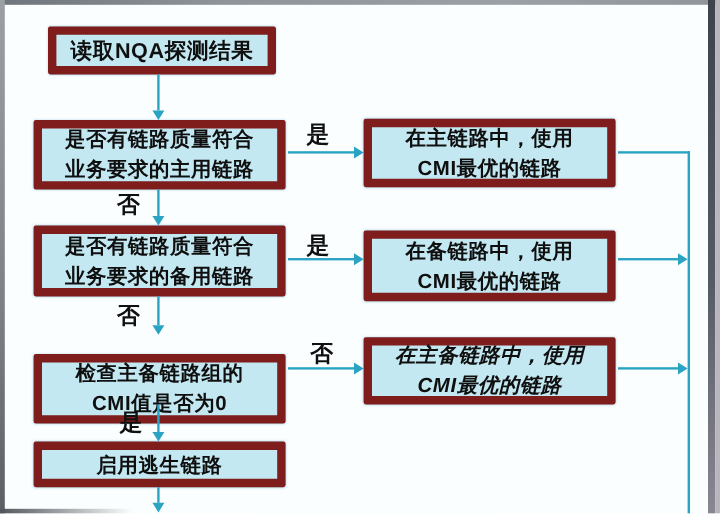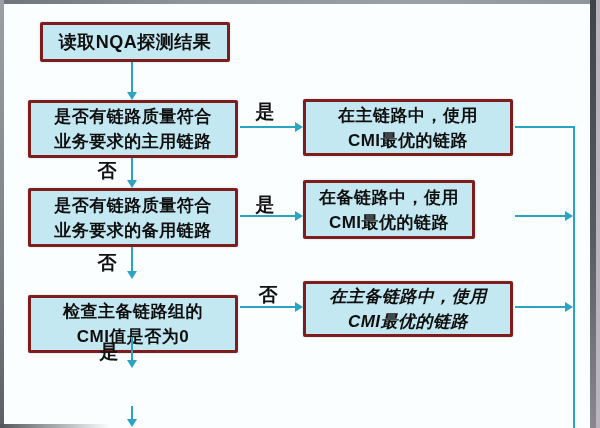--- a/index.html
+++ b/index.html
@@ -13,33 +13,33 @@
   .b-left{position:absolute;left:0;top:0;width:4px;height:428px;
     background:linear-gradient(to bottom,#9aa0a4,#7c8186 60%,#5c6065);}
   .b-right-dark{position:absolute;left:590px;top:0;width:6px;height:428px;
     background:linear-gradient(to bottom,#3e434b,#565b63 55%,#8a8791);}
   .b-right-light{position:absolute;left:596px;top:0;width:4px;height:428px;background:#b9b4be;}
   .b-bottom-chip{position:absolute;left:0;top:424px;width:110px;height:4px;
     background:linear-gradient(to right,#53575c,rgba(83,87,92,0));}
   
   .node{
     position:absolute;box-sizing:border-box;
-    background:#c3e8f1;border:3px solid #7f1d1d;border-radius:2px;
+    background:#c3e8f1;border:7px solid #7f1d1d;border-radius:2px;
     display:flex;align-items:center;justify-content:center;text-align:center;
     font-weight:bold;font-size:17px;line-height:25px;color:#0f0f0f;
     white-space:pre-line;letter-spacing:0.5px;
     box-shadow:0 0 2px rgba(70,160,190,.45);
   }
   .n1{left:40px;top:22px;width:190px;height:40px;font-size:18px;}
   .n2{left:28px;top:100px;width:210px;height:58px;}
   .n3{left:28px;top:188px;width:210px;height:59px;}
   .n4{left:28px;top:279px;width:210px;height:58px;margin-top:16px;}
   .n5{left:28px;top:368px;width:210px;height:38px;}
   .nA{left:303px;top:99px;width:210px;height:57px;}
-  .nB{left:303px;top:180px;width:172px;height:59px;}
+  .nB{left:303px;top:192px;width:210px;height:59px;}
   .nC{left:303px;top:281px;width:210px;height:56px;font-style:italic;}
   
   .vline,.hline{position:absolute;background:#2aa4c2;}
   .vline{width:2px;}
   .hline{height:2px;}
   
   .head-down{position:absolute;width:0;height:0;
     border-left:5px solid transparent;border-right:5px solid transparent;
     border-top:8px solid #2aa4c2;}
   .head-right{position:absolute;width:0;height:0;
@@ -60,20 +60,21 @@
   <div class="b-right-light"></div>
   <div class="b-bottom-chip"></div>
 
   <div class="node n1">读取NQA探测结果</div>
   <div class="node n2">是否有链路质量符合
 业务要求的主用链路</div>
   <div class="node n3">是否有链路质量符合
 业务要求的备用链路</div>
   <div class="node n4">检查主备链路组的
 CMI值是否为0</div>
+  <div class="node n5">启用逃生链路</div>
 
   <div class="node nA">在主链路中，使用
 CMI最优的链路</div>
   <div class="node nB">在备链路中，使用
 CMI最优的链路</div>
   <div class="node nC">在主备链路中，使用
 CMI最优的链路</div>
 
   <div class="vline" style="left:131px;top:62px;height:30px;"></div>
   <div class="head-down" style="left:127px;top:92px;"></div>

